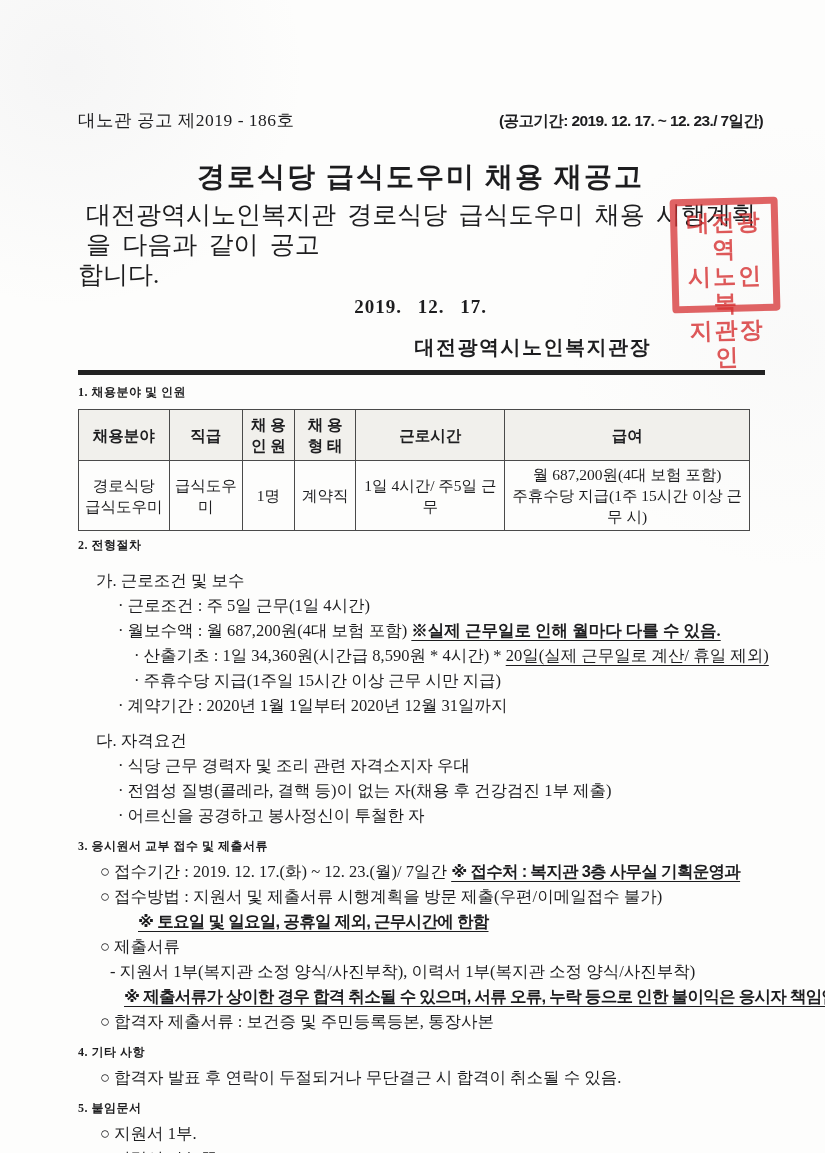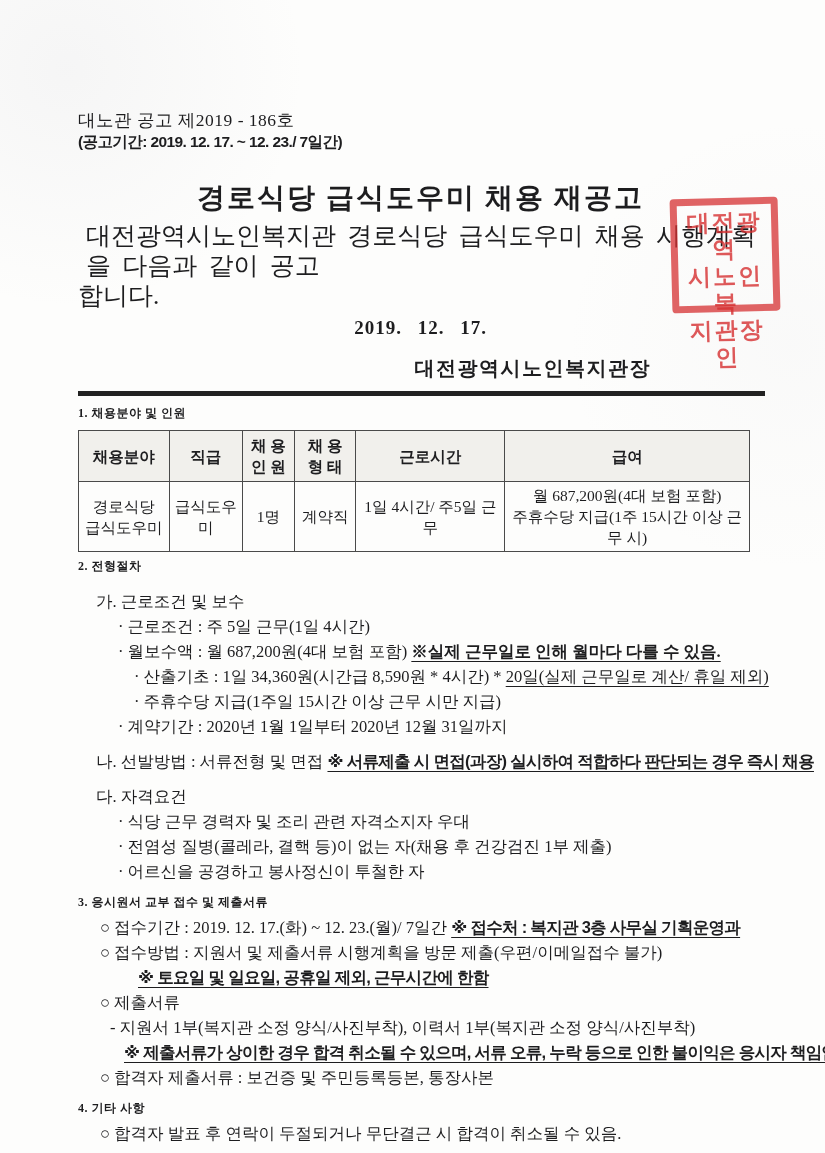--- a/index.html
+++ b/index.html
@@ -10,21 +10,21 @@
     background:
       radial-gradient(circle at 8% 6%, rgba(180,180,190,.10), transparent 18%),
       radial-gradient(circle at 96% 30%, rgba(190,190,200,.06), transparent 20%),
       #fdfdfc;
     color:#1d1d1f;
     font-family:"Liberation Serif","DejaVu Serif",serif;
     overflow:hidden;
     box-sizing:border-box;
     padding:108px 62px 0 78px;
   }
-  .row-split{display:flex;justify-content:space-between;align-items:baseline;flex-direction:column;}
+  .row-split{display:flex;justify-content:space-between;align-items:baseline;}
   .doc-number{font-size:17.5px;letter-spacing:.5px;}
   .notice-period{
     font-family:"Liberation Sans","DejaVu Sans",sans-serif;
     font-weight:bold;font-size:15.5px;letter-spacing:-.6px;
   }
   .doc-title{
     text-align:center;font-size:28px;font-weight:bold;
     letter-spacing:2px;margin-top:26px;
   }
   .intro{font-size:25px;margin-top:4px;line-height:30px;word-spacing:5px;}
@@ -149,21 +149,20 @@
     </table>
 
   <div class="body-lines sec-gap">
     <div class="line sec-heading">2. 전형절차</div>
     <div class="line ind1">가. 근로조건 및 보수</div>
     <div class="line ind2">· 근로조건 : 주 5일 근무(1일 4시간)</div>
     <div class="line ind2"><span>· 월보수액 : 월 687,200원(4대 보험 포함)  </span><span class="em-serif bold">※실제 근무일로 인해 월마다 다를 수 있음.</span></div>
     <div class="line ind3"><span>· 산출기초 : 1일 34,360원(시간급 8,590원 * 4시간) * </span><span class="em-serif">20일(실제 근무일로 계산/ 휴일 제외)</span></div>
     <div class="line ind3">· 주휴수당 지급(1주일 15시간 이상 근무 시만 지급)</div>
     <div class="line ind2">· 계약기간 : 2020년 1월 1일부터 2020년 12월 31일까지</div>
-    <div class="line ind1"><span>나. 선발방법 : 서류전형 및 면접 </span><span class="em">※ 서류제출 시 면접(과장) 실시하여 적합하다 판단되는 경우 즉시 채용</span></div>
     <div class="line ind1">다. 자격요건</div>
     <div class="line ind2">· 식당 근무 경력자 및 조리 관련 자격소지자 우대</div>
     <div class="line ind2">· 전염성 질병(콜레라, 결핵 등)이 없는 자(채용 후 건강검진 1부 제출)</div>
     <div class="line ind2">· 어르신을 공경하고 봉사정신이 투철한 자</div>
   </div>
 
   <div class="body-lines">
     <div class="line sec-heading">3. 응시원서 교부 접수 및 제출서류</div>
     <div class="line indo"><span>○ 접수기간 : 2019. 12. 17.(화) ~ 12. 23.(월)/ 7일간 </span><span class="em">※ 접수처 : 복지관 3층 사무실 기획운영과</span></div>
     <div class="line indo">○ 접수방법 : 지원서 및 제출서류 시행계획을 방문 제출(우편/이메일접수 불가)</div>

